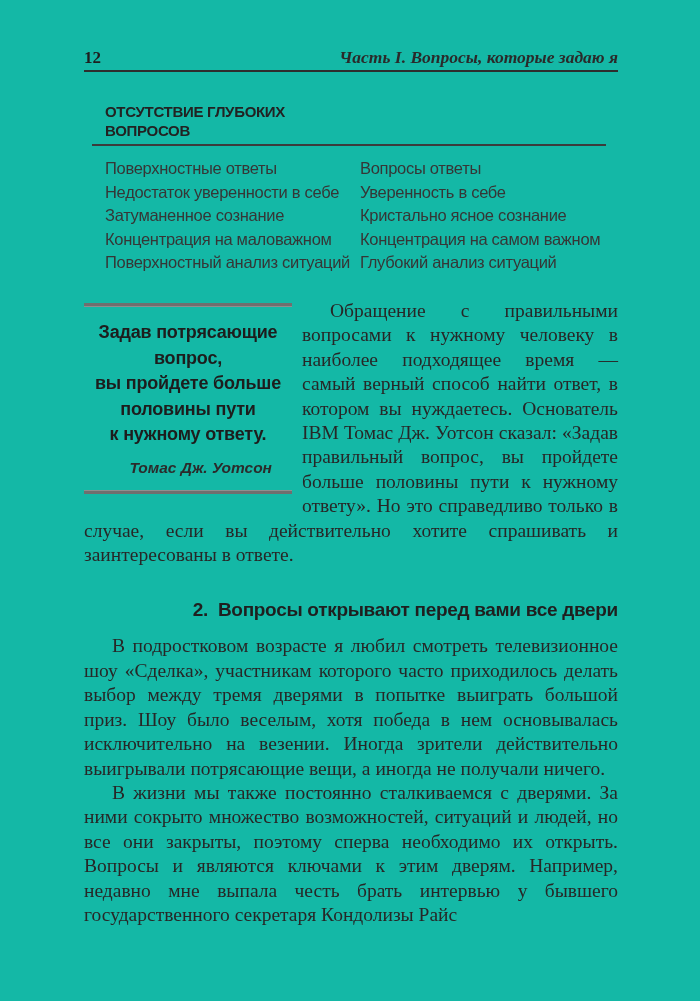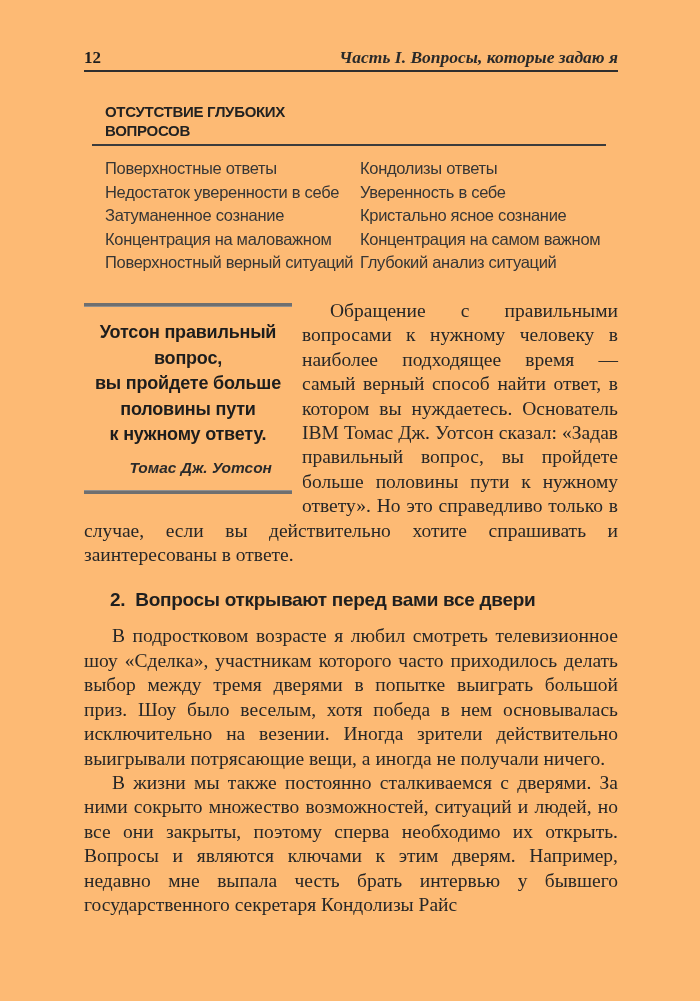--- a/index.html
+++ b/index.html
@@ -1,21 +1,21 @@
 <!DOCTYPE html>
 <html lang="ru"><head>
 <meta charset="utf-8">
 <style>
   * { margin:0; padding:0; box-sizing:border-box; }
   html,body { background:#e8e8e8; }
   .page {
     position:relative;
     width:700px; height:1001px;
     margin:0 auto;
-    background:#fdba74;
+    background:#14b8a6;
     overflow:hidden;
     color:#272727;
   }
 
   
   .page-header {
     position:absolute; top:48px; left:84px; width:534px;
     display:flex; justify-content:space-between; align-items:baseline;
     border-bottom:2px solid #2e2e2e;
     padding-bottom:3px;
@@ -73,71 +73,72 @@
   .pq-attr {
     padding:10px 20px 13px 0;
     text-align:right;
     font:italic 700 15.5px/19px "Liberation Sans","DejaVu Sans",sans-serif;
     color:#2b2b2b;
   }
 
   
   .section-heading {
     clear:left;
-    margin:22px 0 13px 26px;
+    margin:32px 0 13px 26px;
     font:700 19px/22px "Liberation Sans","DejaVu Sans",sans-serif;
     letter-spacing:-0.3px;
     color:#1f1f1f;
+    text-align:right;
   }
   .section-heading .sec-num { margin-right:10px; }
 </style>
 </head>
 <body>
 
 <div class="page">
 
   <header class="page-header">
     <span class="page-num">12</span>
     <span class="running-title">Часть I. Вопросы, которые задаю я</span>
   </header>
 
   <section class="cmp-table">
     <div class="cmp-head">
       <div>ОТСУТСТВИЕ ГЛУБОКИХ ВОПРОСОВ</div>
     </div>
     <div class="cmp-body">
       <div class="cmp-row">
         <div>Поверхностные ответы</div>
-        <div>Кондолизы ответы</div>
+        <div>Вопросы ответы</div>
       </div>
       <div class="cmp-row">
         <div>Недостаток уверенности в себе</div>
         <div>Уверенность в себе</div>
       </div>
       <div class="cmp-row">
         <div>Затуманенное сознание</div>
         <div>Кристально ясное сознание</div>
       </div>
       <div class="cmp-row">
         <div>Концентрация на маловажном</div>
         <div>Концентрация на самом важном</div>
       </div>
       <div class="cmp-row">
-        <div>Поверхностный верный ситуаций</div>
+        <div>Поверхностный анализ ситуаций</div>
         <div>Глубокий анализ ситуаций</div>
       </div>
     </div>
   </section>
 
   <main class="content">
 
     <aside class="pullquote">
       <div class="dbl top"></div>
       <div class="pq-text">
-        <div>Уотсон правильный</div>
+        <div>Задав потрясающие</div>
         <div>вопрос,</div>
         <div>вы пройдете больше</div>
         <div>половины пути</div>
         <div>к нужному ответу.</div>
       </div>
       <div class="pq-attr">Томас Дж. Уотсон</div>
       <div class="dbl bottom"></div>
     </aside>
 
     <p class="body-p">Обращение с правильными вопросами к нужному человеку в наиболее подходящее время — самый верный способ найти ответ, в котором вы нуждаетесь. Основатель IBM Томас Дж. Уотсон сказал: «Задав правильный вопрос, вы пройдете больше половины пути к нужному ответу». Но это справедливо только в случае, если вы действительно хотите спрашивать и заинтересованы в ответе.</p>

